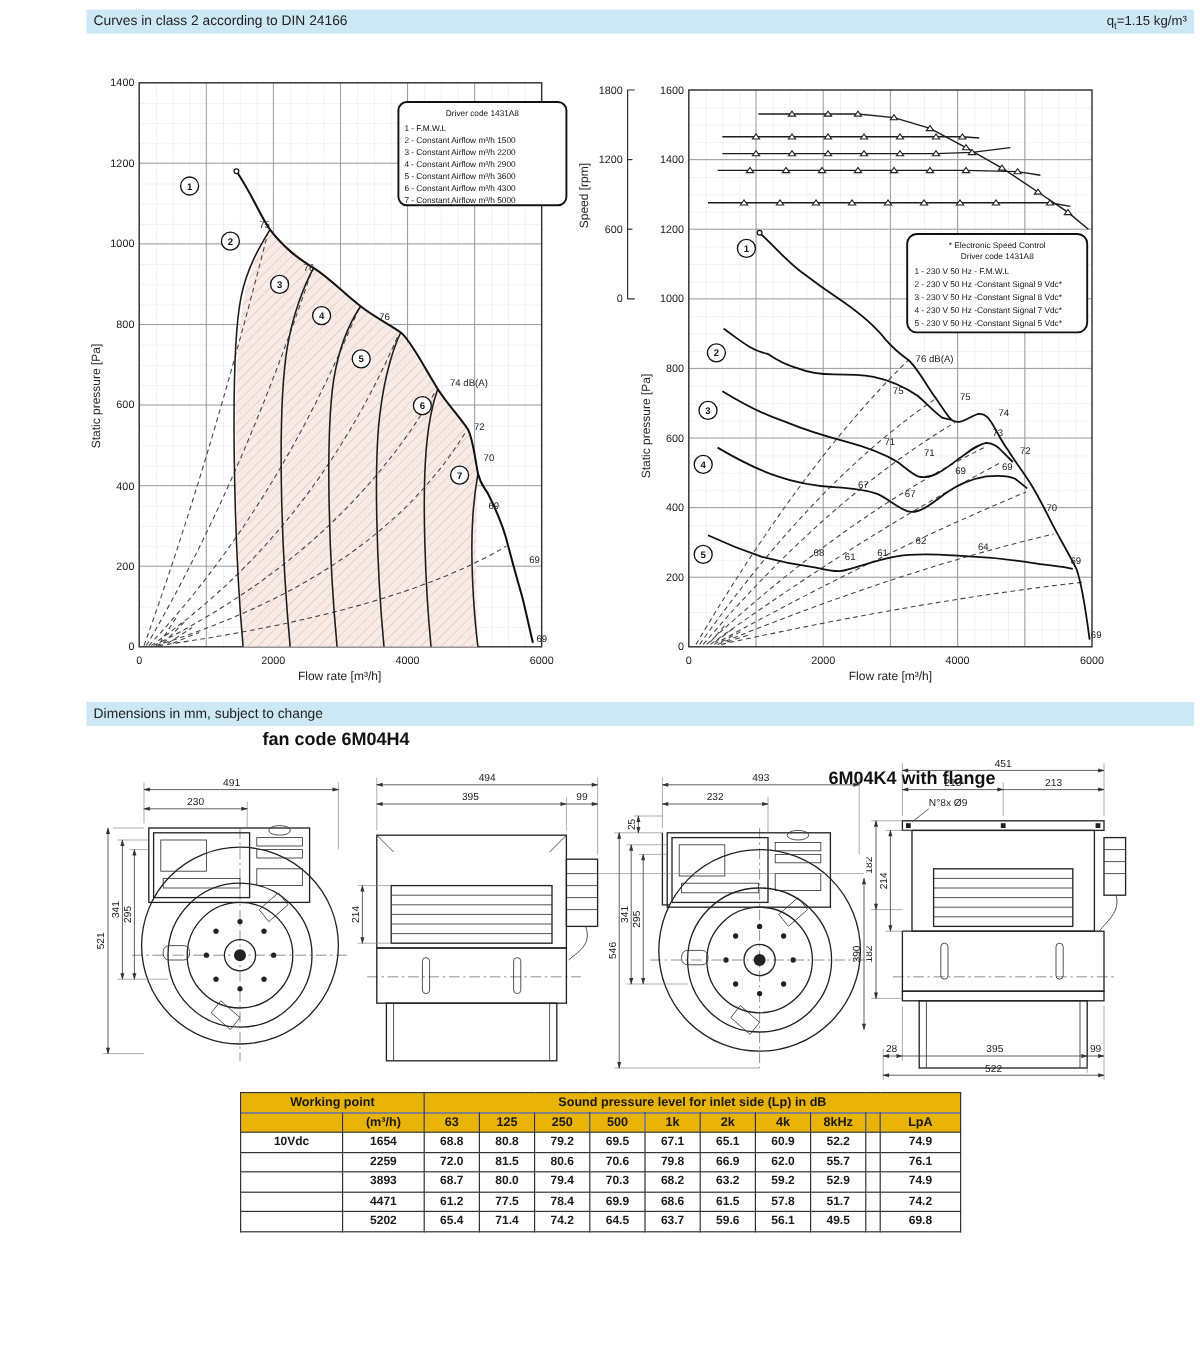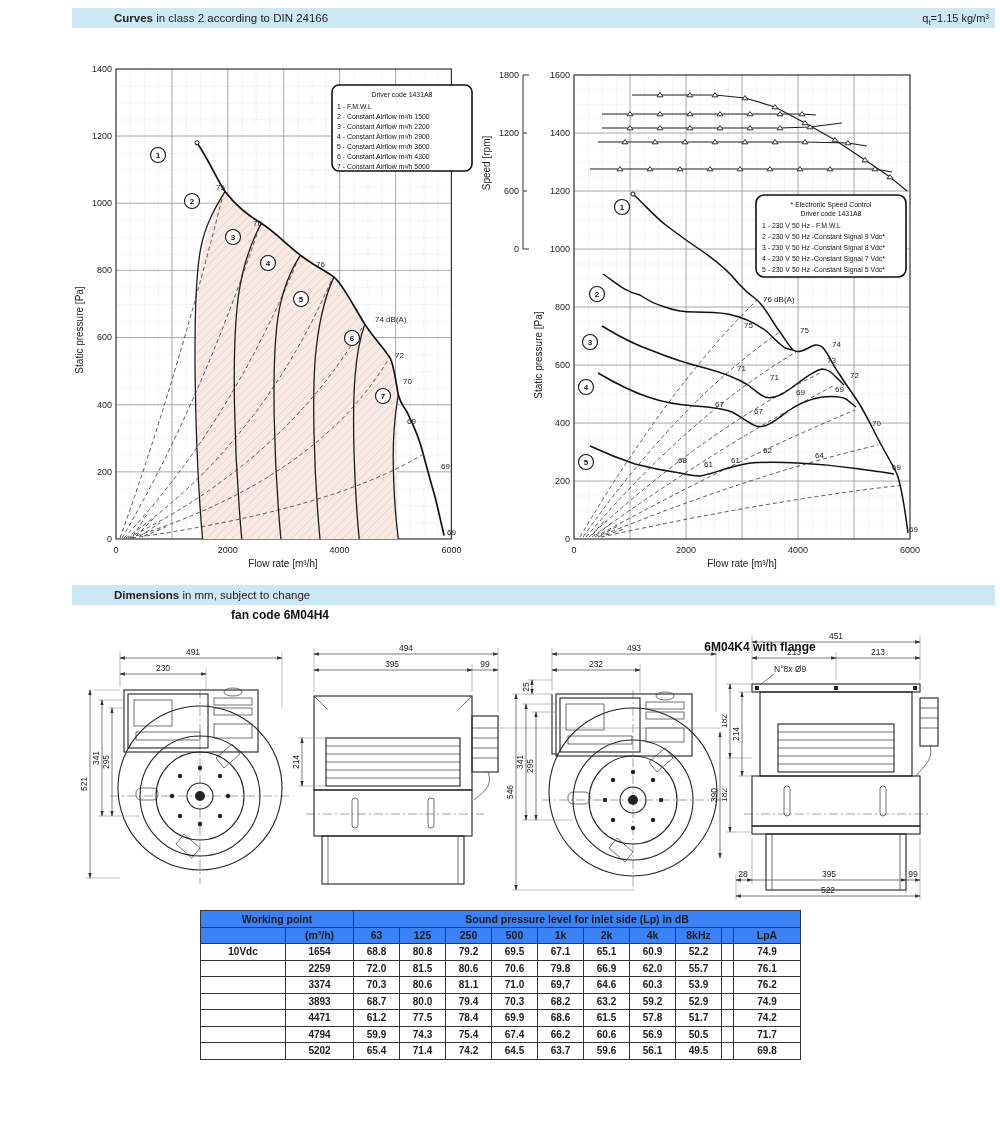--- a/index.html
+++ b/index.html
@@ -1,37 +1,37 @@
 <!DOCTYPE html>
 <html><head>
 <meta charset="utf-8">
 <style>
   html,body{margin:0;padding:0;background:#fff;}
   body{width:1000px;height:1138px;position:relative;font-family:"Liberation Sans",sans-serif;color:#1a1a1a;overflow:hidden;}
   .bluebar{position:absolute;left:72px;width:923px;height:20px;background:#cde8f5;font-size:11.5px;line-height:20px;padding:0 6px;box-sizing:border-box;color:#222;}
-  .bluebar b{font-weight:bold;margin-left:36px;}
+  .bluebar b{font-weight:normal;}
   .bar-right{float:right;font-size:11px;}
   .bar-right sub{font-size:8px;}
-  .sec-title{position:absolute;font-size:12px;font-weight:bold;color:#111;text-align:center;width:300px;}
+  .sec-title{position:absolute;font-size:15px;font-weight:bold;color:#111;text-align:center;width:300px;}
   svg text{font-family:"Liberation Sans",sans-serif;}
   .tick{font-size:9px;fill:#222;}
   .axlbl{font-size:10px;fill:#222;}
   .dbl{font-size:8px;fill:#222;}
   .cnum{font-size:8px;fill:#111;font-weight:bold;text-anchor:middle;}
   .leg{font-size:6.9px;fill:#111;}
   .legt{font-size:6.9px;fill:#111;text-anchor:middle;}
   .dim{font-size:8.5px;fill:#222;}
   .dimline{stroke:#444;stroke-width:0.7;fill:none;}
   .ext{stroke:#777;stroke-width:0.5;fill:none;}
   .obj{stroke:#222;stroke-width:1.1;fill:none;}
   .obj2{stroke:#333;stroke-width:0.7;fill:none;}
   .cl{stroke:#666;stroke-width:0.6;fill:none;stroke-dasharray:9 3 2 3;}
   table.soundtable{position:absolute;left:200px;top:910px;border-collapse:collapse;table-layout:fixed;}
   table.soundtable td,table.soundtable th{border:1px solid #333;text-align:center;font-size:10px;font-weight:bold;padding:0 2px;height:16.5px;box-sizing:border-box;white-space:nowrap;overflow:hidden;}
-  table.soundtable .hdr{background:#3b82f6;font-size:10.5px;margin-top:16px;}
+  table.soundtable .hdr{background:#eab308;font-size:10.5px;margin-top:16px;}
   table.soundtable .sep{border-top:1px solid #333;border-bottom:1px solid #333;}
   col.c-lbl{width:85px;} col.c-flow{width:68px;} col.c-f{width:46px;} col.c-sep{width:12px;} col.c-lpa{width:67px;}
 </style>
 </head>
 <body>
 
 <svg width="0" height="0" style="position:absolute" aria-hidden="true">
   <defs>
     <pattern id="g1" x="46" y="14" width="13.97" height="16.79" patternUnits="userSpaceOnUse">
       <path d="M13.97 0H0V16.79" fill="none" stroke="#dcdcdc" stroke-width="0.6"></path>
@@ -641,34 +641,20 @@
         <td>70.6</td>
         <td>79.8</td>
         <td>66.9</td>
         <td>62.0</td>
         <td>55.7</td>
         <td class="sep"></td>
         <td>76.1</td>
       </tr>
       <tr>
         <td></td>
-        <td>3374</td>
-        <td>70.3</td>
-        <td>80.6</td>
-        <td>81.1</td>
-        <td>71.0</td>
-        <td>69,7</td>
-        <td>64.6</td>
-        <td>60.3</td>
-        <td>53.9</td>
-        <td class="sep"></td>
-        <td>76.2</td>
-      </tr>
-      <tr>
-        <td></td>
         <td>3893</td>
         <td>68.7</td>
         <td>80.0</td>
         <td>79.4</td>
         <td>70.3</td>
         <td>68.2</td>
         <td>63.2</td>
         <td>59.2</td>
         <td>52.9</td>
         <td class="sep"></td>
@@ -683,34 +669,20 @@
         <td>69.9</td>
         <td>68.6</td>
         <td>61.5</td>
         <td>57.8</td>
         <td>51.7</td>
         <td class="sep"></td>
         <td>74.2</td>
       </tr>
       <tr>
         <td></td>
-        <td>4794</td>
-        <td>59.9</td>
-        <td>74.3</td>
-        <td>75.4</td>
-        <td>67.4</td>
-        <td>66.2</td>
-        <td>60.6</td>
-        <td>56.9</td>
-        <td>50.5</td>
-        <td class="sep"></td>
-        <td>71.7</td>
-      </tr>
-      <tr>
-        <td></td>
         <td>5202</td>
         <td>65.4</td>
         <td>71.4</td>
         <td>74.2</td>
         <td>64.5</td>
         <td>63.7</td>
         <td>59.6</td>
         <td>56.1</td>
         <td>49.5</td>
         <td class="sep"></td>

